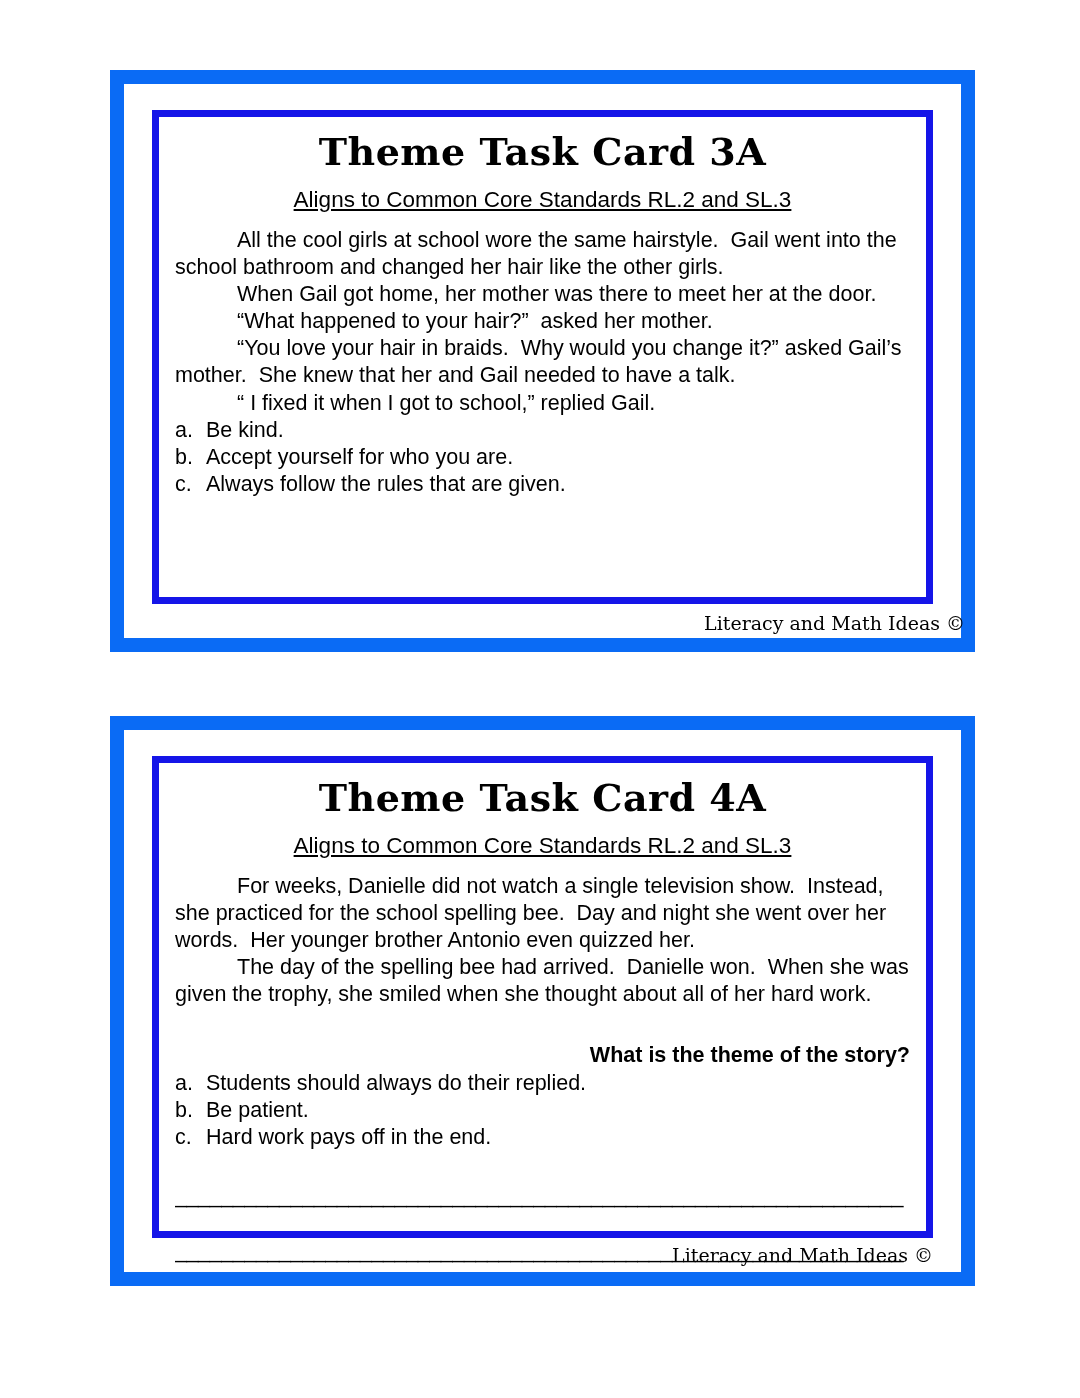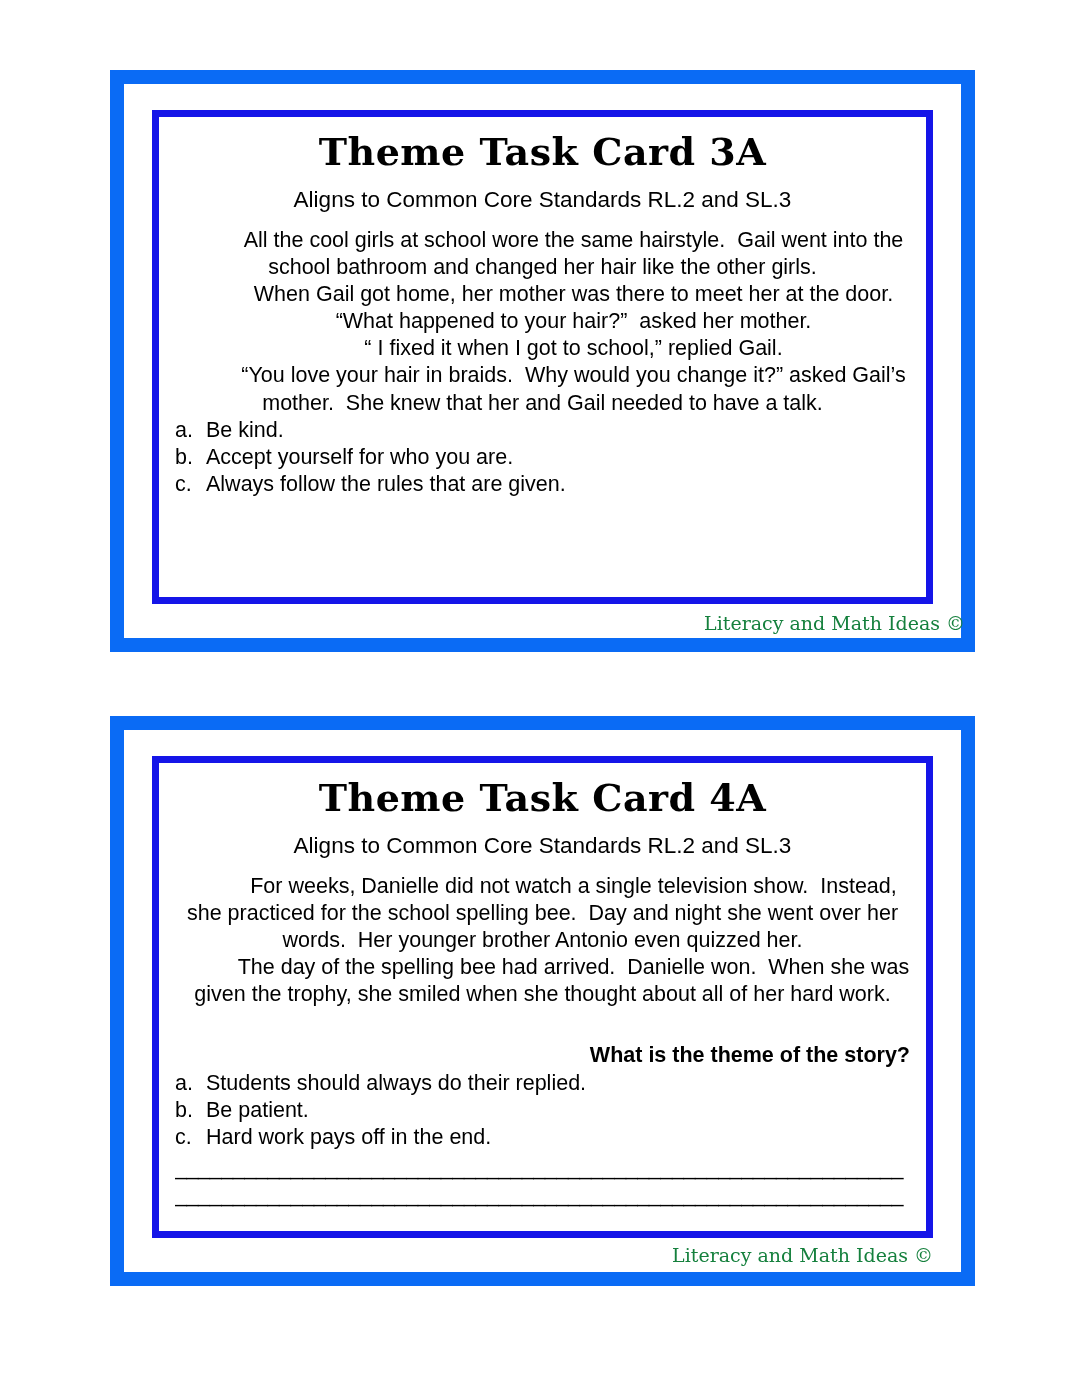--- a/index.html
+++ b/index.html
@@ -61,27 +61,28 @@
     margin: 6px 0 0 0;
     line-height: 1.12;
   }
 
   .card-subtitle {
     font-family: "Liberation Sans", sans-serif;
     font-size: 22.5px;
     text-align: center;
     margin: 12px 0 0 0;
     line-height: 1.2;
+    text-decoration: underline;
   }
 
   .passage {
     font-size: 21.5px;
     line-height: 1.265;
     margin: 14px 0 0 0;
-    text-align: center;
+    text-align: left;
   }
   .passage p {
     margin: 0;
     text-indent: 62px;
     white-space: pre-wrap;
   }
 
   .prompt {
     font-size: 21.5px;
     font-weight: 700;
@@ -111,27 +112,28 @@
     margin: 4px 0 0 0;
     font-size: 21.5px;
     line-height: 1.25;
     letter-spacing: -0.4px;
     white-space: nowrap;
     overflow: hidden;
   }
   .answer-line {
     display: block;
     overflow: hidden;
+    margin-top: 28px;
   }
 
   .credit {
     position: absolute;
     font-family: "DejaVu Serif", "Liberation Serif", serif;
     font-size: 19px;
-    color: #15803d;
+    color: #000000;
     white-space: nowrap;
   }
   .card--one .credit { right: -4px; bottom: 4px; }
   .card--two .credit { right: 28px; bottom: 6px; }
 </style>
 </head>
 <body>
 
 <div class="page">
 
@@ -140,22 +142,22 @@
       <div class="card-body">
 
         <h1 class="card-title">Theme Task Card 3A</h1>
 
         <p class="card-subtitle">Aligns to Common Core Standards RL.2 and SL.3</p>
 
         <div class="passage">
           <p>All the cool girls at school wore the same hairstyle.  Gail went into the school bathroom and changed her hair like the other girls.</p>
           <p>When Gail got home, her mother was there to meet her at the door.</p>
           <p>“What happened to your hair?”  asked her mother.</p>
+          <p>“You love your hair in braids.  Why would you change it?” asked Gail’s mother.  She knew that her and Gail needed to have a talk.</p>
           <p>“ I fixed it when I got to school,” replied Gail.</p>
-          <p>“You love your hair in braids.  Why would you change it?” asked Gail’s mother.  She knew that her and Gail needed to have a talk.</p>
         </div>
 
 
         <ul class="options">
           <li class="option">
             <span class="option-label">a.</span>
             <span class="option-text">Be kind.</span>
           </li>
           <li class="option">
             <span class="option-label">b.</span>

